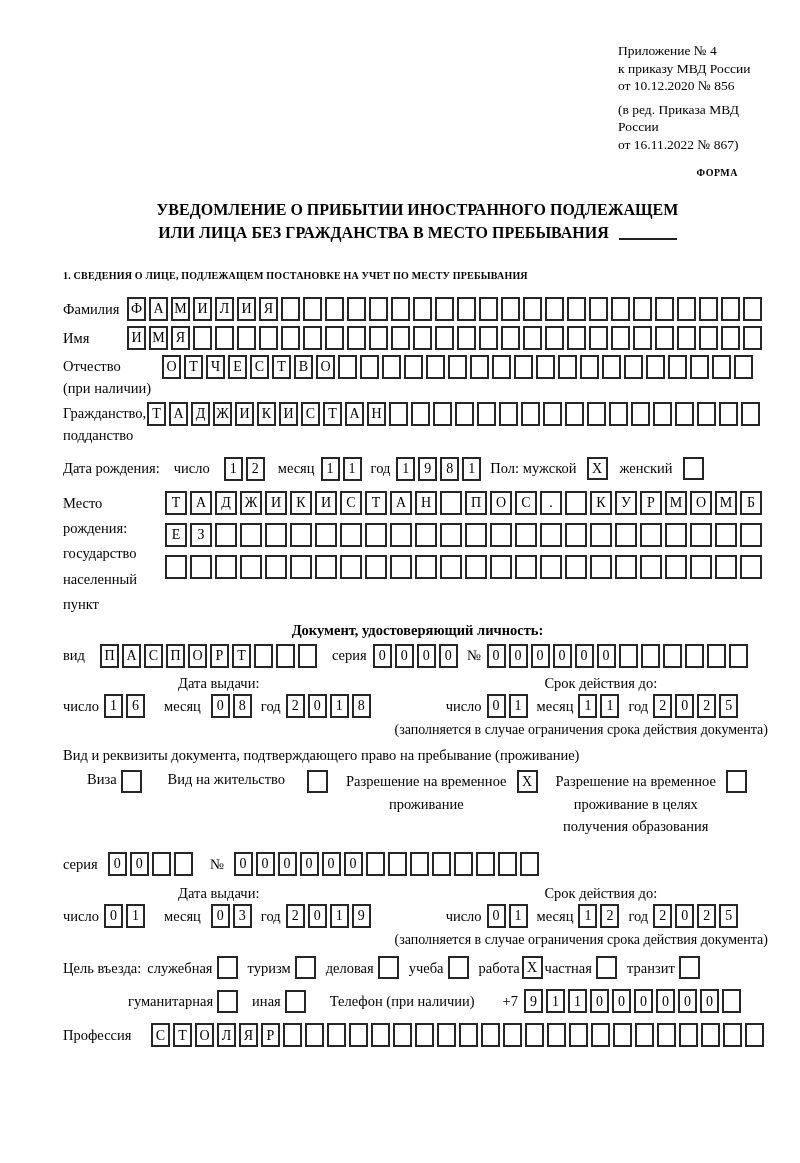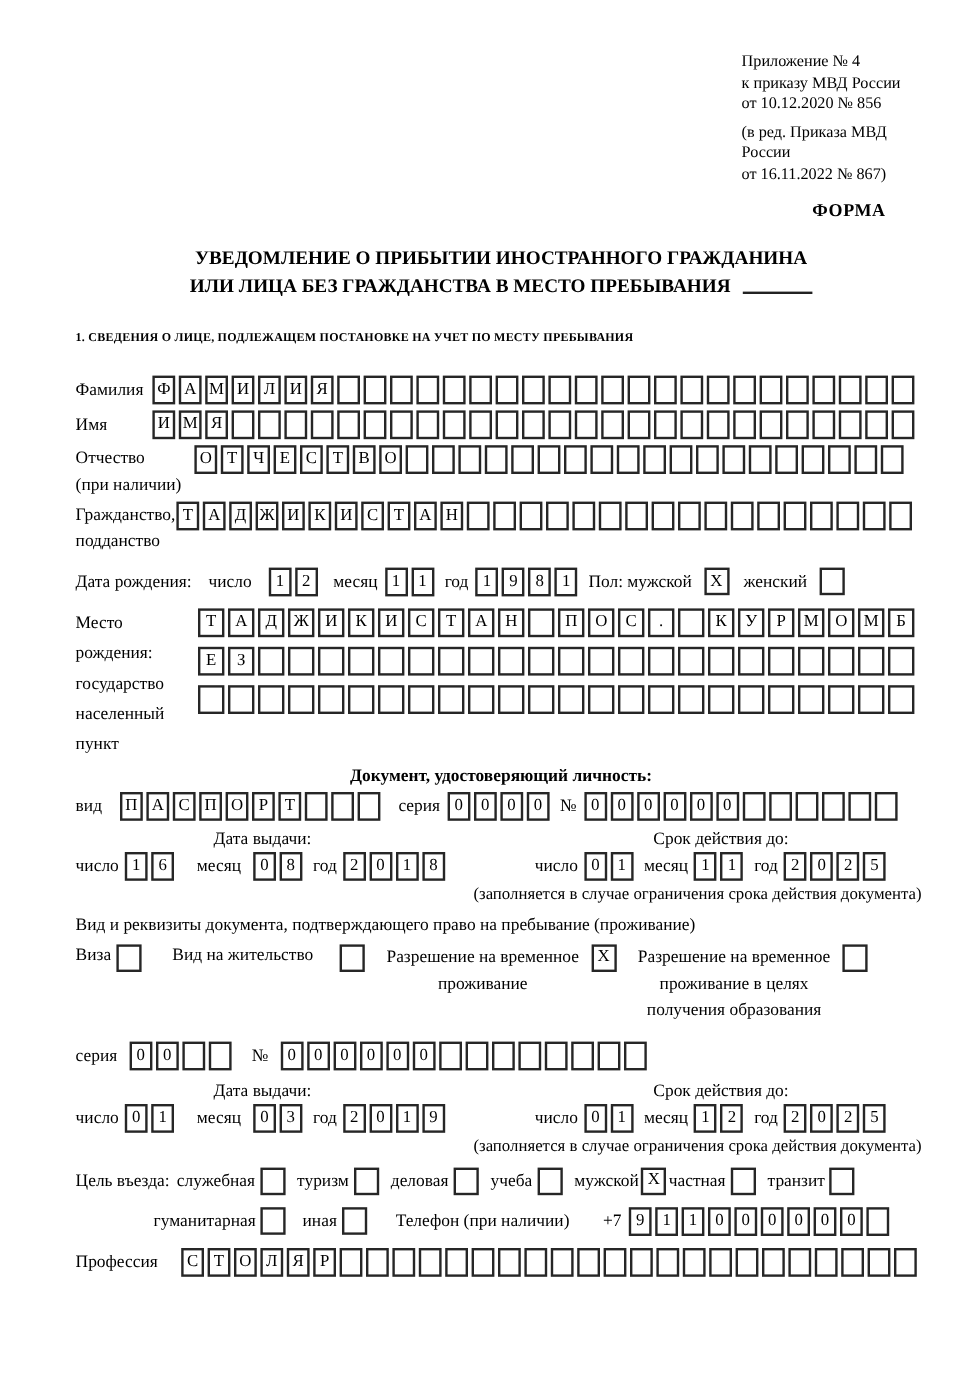--- a/index.html
+++ b/index.html
@@ -5,21 +5,21 @@
   html,body{margin:0;padding:0;background:#fff;}
   .page{
     width:800px;height:1163px;box-sizing:border-box;overflow:hidden;
     background:#fff;color:#000;position:relative;
     padding:42px 28px 1px 63px;
     font-family:"Liberation Serif","DejaVu Serif",serif;
     font-size:14.5px;line-height:1.25;
   }
   .annex{margin-left:555px;font-size:13.5px;line-height:1.3;}
   .annex .gap{height:6px;}
-  .forma{text-align:right;padding-right:34px;font-weight:bold;font-size:15px;margin-top:14px;letter-spacing:.5px;}
+  .forma{text-align:right;padding-right:34px;font-weight:bold;font-size:10px;margin-top:14px;letter-spacing:.5px;}
   .title{text-align:center;font-weight:bold;font-size:16px;margin-top:18px;line-height:1.45;}
   .u-line{display:inline-block;width:58px;border-bottom:2px solid #222;margin-left:10px;transform:translateY(2px);}
   .section{font-weight:bold;font-size:10px;margin-top:26px;letter-spacing:.2px;}
   .row{display:flex;align-items:center;}
   .row.top{align-items:flex-start;}
   .lbl{white-space:nowrap;}
   .lblcol{display:flex;flex-direction:column;line-height:1.55;}
   .cells{display:flex;flex-wrap:nowrap;}
   .cell{
     display:inline-flex;box-sizing:border-box;flex:0 0 auto;
@@ -46,27 +46,27 @@
     <div>к приказу МВД России</div>
     <div>от 10.12.2020 № 856</div>
     <div class="gap"></div>
     <div>(в ред. Приказа МВД России</div>
     <div>от 16.11.2022 № 867)</div>
   </div>
 
   <div class="forma">ФОРМА</div>
 
   <div class="title">
-    <div>УВЕДОМЛЕНИЕ О ПРИБЫТИИ ИНОСТРАННОГО ГРАЖДАНИНА</div>
+    <div>УВЕДОМЛЕНИЕ О ПРИБЫТИИ ИНОСТРАННОГО ПОДЛЕЖАЩЕМ</div>
     <div><span>ИЛИ ЛИЦА БЕЗ ГРАЖДАНСТВА В МЕСТО ПРЕБЫВАНИЯ</span><span class="u-line"></span></div>
   </div>
 
   <div class="section">1. СВЕДЕНИЯ О ЛИЦЕ, ПОДЛЕЖАЩЕМ ПОСТАНОВКЕ НА УЧЕТ ПО МЕСТУ ПРЕБЫВАНИЯ</div>
 
-  <div class="row" style="margin-top:24px;">
+  <div class="row" style="margin-top:14px;">
     <span class="lbl" style="width:64px;">Фамилия</span>
     <span class="cells">
         <span class="cell">Ф</span>
         <span class="cell">А</span>
         <span class="cell">М</span>
         <span class="cell">И</span>
         <span class="cell">Л</span>
         <span class="cell">И</span>
         <span class="cell">Я</span>
         <span class="cell"></span>
@@ -396,21 +396,21 @@
           <span class="cell">0</span>
           <span class="cell">2</span>
           <span class="cell">5</span>
         </span>
     </div>
   </div>
   <div class="fine" style="text-align:right;margin-top:3px;margin-right:4px;">(заполняется в случае ограничения срока действия документа)</div>
 
   <div style="margin-top:8px;">Вид и реквизиты документа, подтверждающего право на пребывание (проживание)</div>
 
-  <div class="row top" style="margin-top:6px;">
+  <div class="row top" style="margin-top:6px;margin-left:24px;">
     <span class="lbl">Виза</span>
     <span class="cell cb"></span>
     <span class="lbl" style="margin-left:22px;">Вид на жительство</span>
     <span class="cell cb" style="margin-left:22px;"></span>
     <div class="lblcol" style="margin-left:14px;text-align:center;">
       <span>Разрешение на временное</span>
       <span>проживание</span>
     </div>
     <span class="cell cb" style="margin-left:10px;">X</span>
     <div class="lblcol" style="margin-left:14px;text-align:center;">
@@ -497,21 +497,21 @@
   <div class="row" style="margin-top:8px;">
     <span class="lbl mr6">Цель въезда:</span>
     <span class="lbl">служебная</span>
     <span class="cell cb" style="margin-right:10px;"></span>
     <span class="lbl">туризм</span>
     <span class="cell cb" style="margin-right:10px;"></span>
     <span class="lbl">деловая</span>
     <span class="cell cb" style="margin-right:10px;"></span>
     <span class="lbl">учеба</span>
     <span class="cell cb" style="margin-right:10px;"></span>
-    <span class="lbl">мужской</span>
+    <span class="lbl">работа</span>
     <span class="cell cb" style="margin:0 2px;">X</span>
     <span class="lbl">частная</span>
     <span class="cell cb" style="margin-right:10px;"></span>
     <span class="lbl">транзит</span>
     <span class="cell cb"></span>
   </div>
 
   <div class="row" style="margin-top:10px;">
     <span class="lbl" style="margin-left:65px;">гуманитарная</span>
     <span class="cell cb" style="margin-right:14px;"></span>

